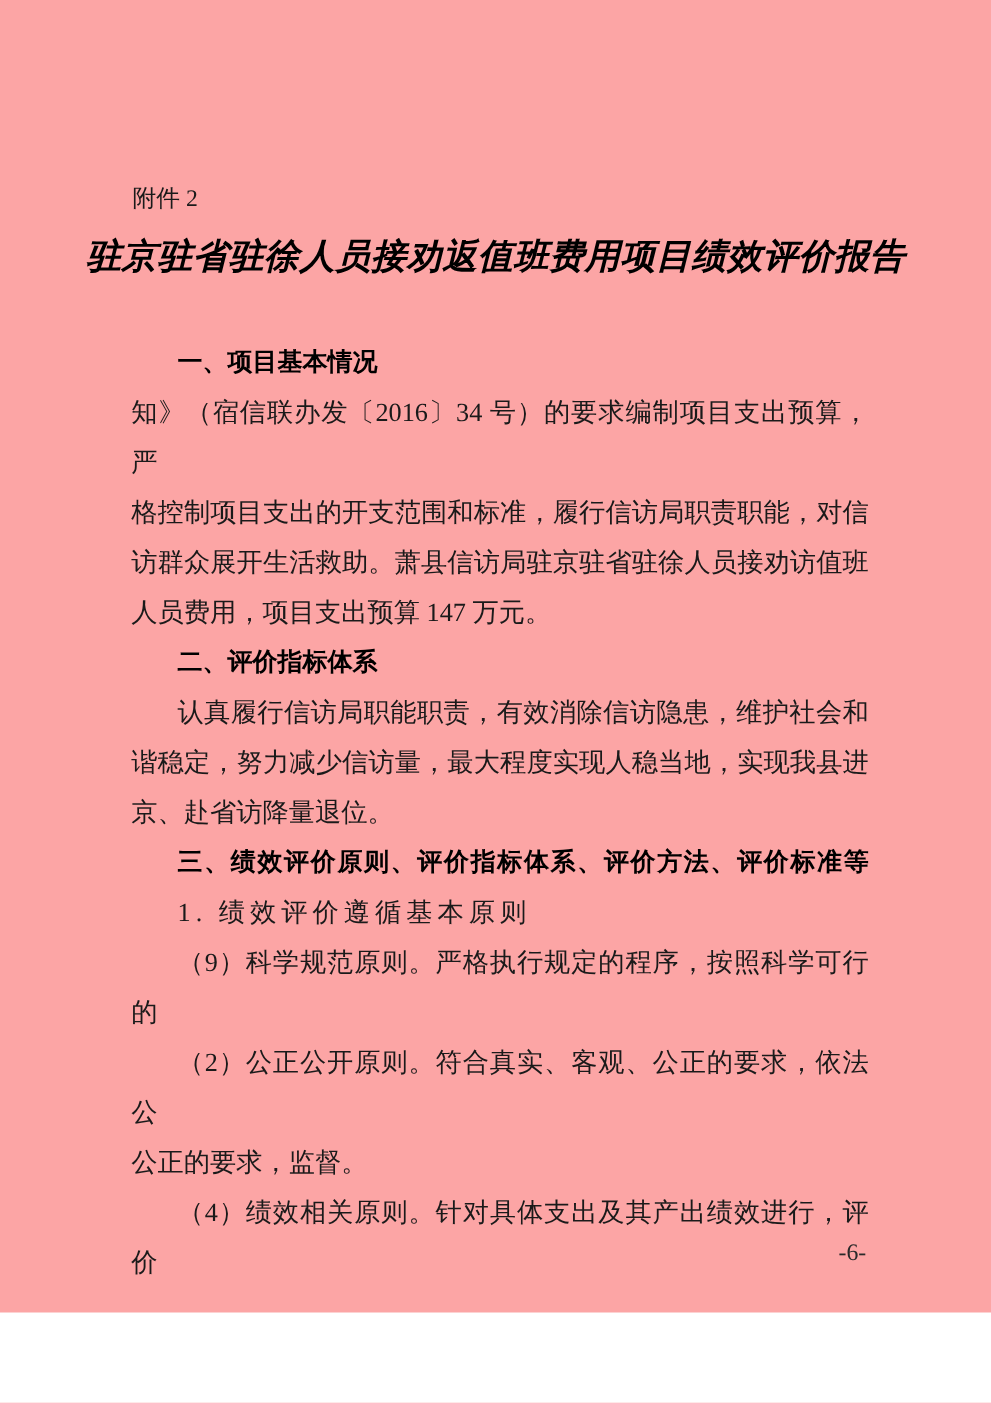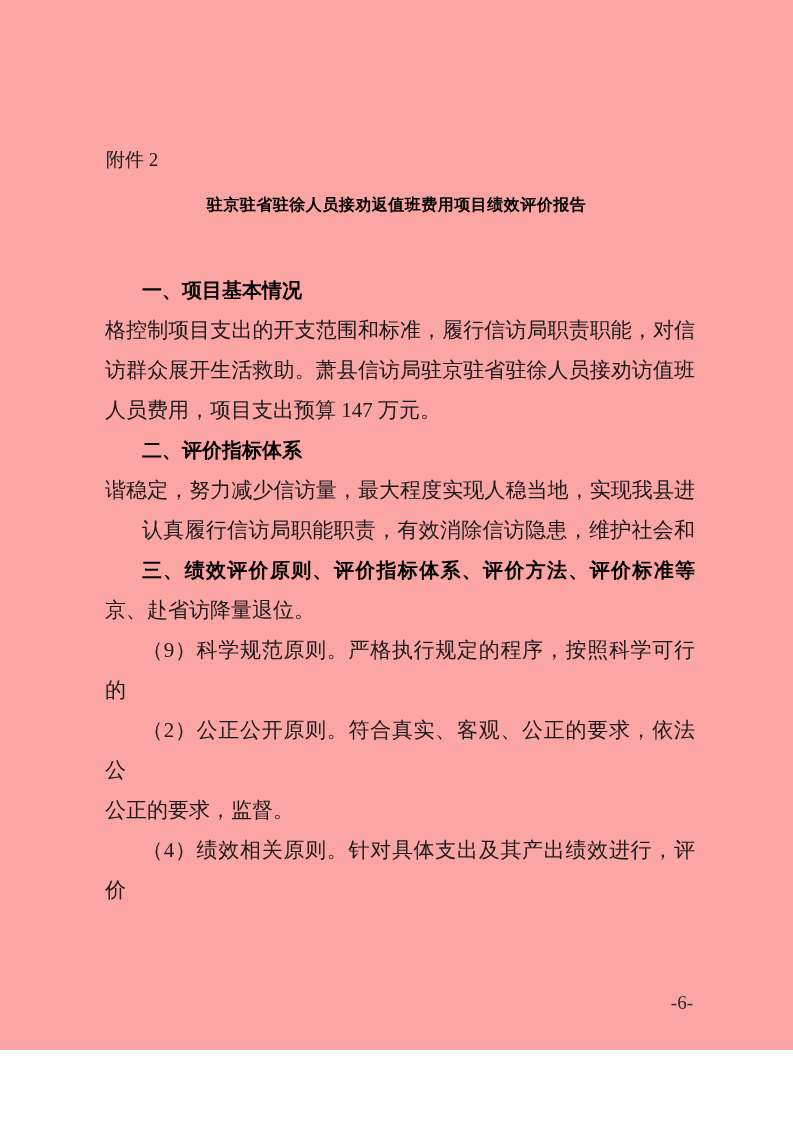--- a/index.html
+++ b/index.html
@@ -27,24 +27,25 @@
     color: #1a1a1a;
   }
   .doc-title {
     position: absolute;
     left: 0;
     right: 0;
     top: 188px;
     text-align: center;
     font-family: "Liberation Sans", "DejaVu Sans", sans-serif;
     font-weight: 700;
-    font-size: 16px;
+    font-size: 28px;
     line-height: 34px;
     letter-spacing: 0.5px;
     color: #000000;
+    font-style: italic;
   }
   .body-block {
     position: absolute;
     left: 105px;
     top: 270px;
     width: 590px;
   }
   .line {
     line-height: 40px;
     font-size: 21px;
@@ -79,28 +80,30 @@
 <body>
 
 <div class="page">
 
   <div class="attachment-label">附件 2</div>
 
   <div class="doc-title">驻京驻省驻徐人员接劝返值班费用项目绩效评价报告</div>
 
   <div class="body-block">
     <div class="line h ind">一、项目基本情况</div>
+    <div class="line just">知》（宿信联办发〔2016〕34 号）的要求编制项目支出预算，严</div>
     <div class="line just">格控制项目支出的开支范围和标准，履行信访局职责职能，对信</div>
     <div class="line just">访群众展开生活救助。萧县信访局驻京驻省驻徐人员接劝访值班</div>
     <div class="line">人员费用，项目支出预算 147 万元。</div>
     <div class="line h ind">二、评价指标体系</div>
+    <div class="line ind just">认真履行信访局职能职责，有效消除信访隐患，维护社会和</div>
     <div class="line just">谐稳定，努力减少信访量，最大程度实现人稳当地，实现我县进</div>
-    <div class="line ind just">认真履行信访局职能职责，有效消除信访隐患，维护社会和</div>
+    <div class="line">京、赴省访降量退位。</div>
     <div class="line h ind just">三、绩效评价原则、评价指标体系、评价方法、评价标准等</div>
-    <div class="line">京、赴省访降量退位。</div>
+    <div class="line ind sub">1. 绩效评价遵循基本原则</div>
     <div class="line ind just">（9）科学规范原则。严格执行规定的程序，按照科学可行的</div>
     <div class="line ind just">（2）公正公开原则。符合真实、客观、公正的要求，依法公</div>
     <div class="line">公正的要求，监督。</div>
     <div class="line ind just">（4）绩效相关原则。针对具体支出及其产出绩效进行，评价</div>
   </div>
 
   <div class="page-number">-6-</div>
 
 </div>
 

